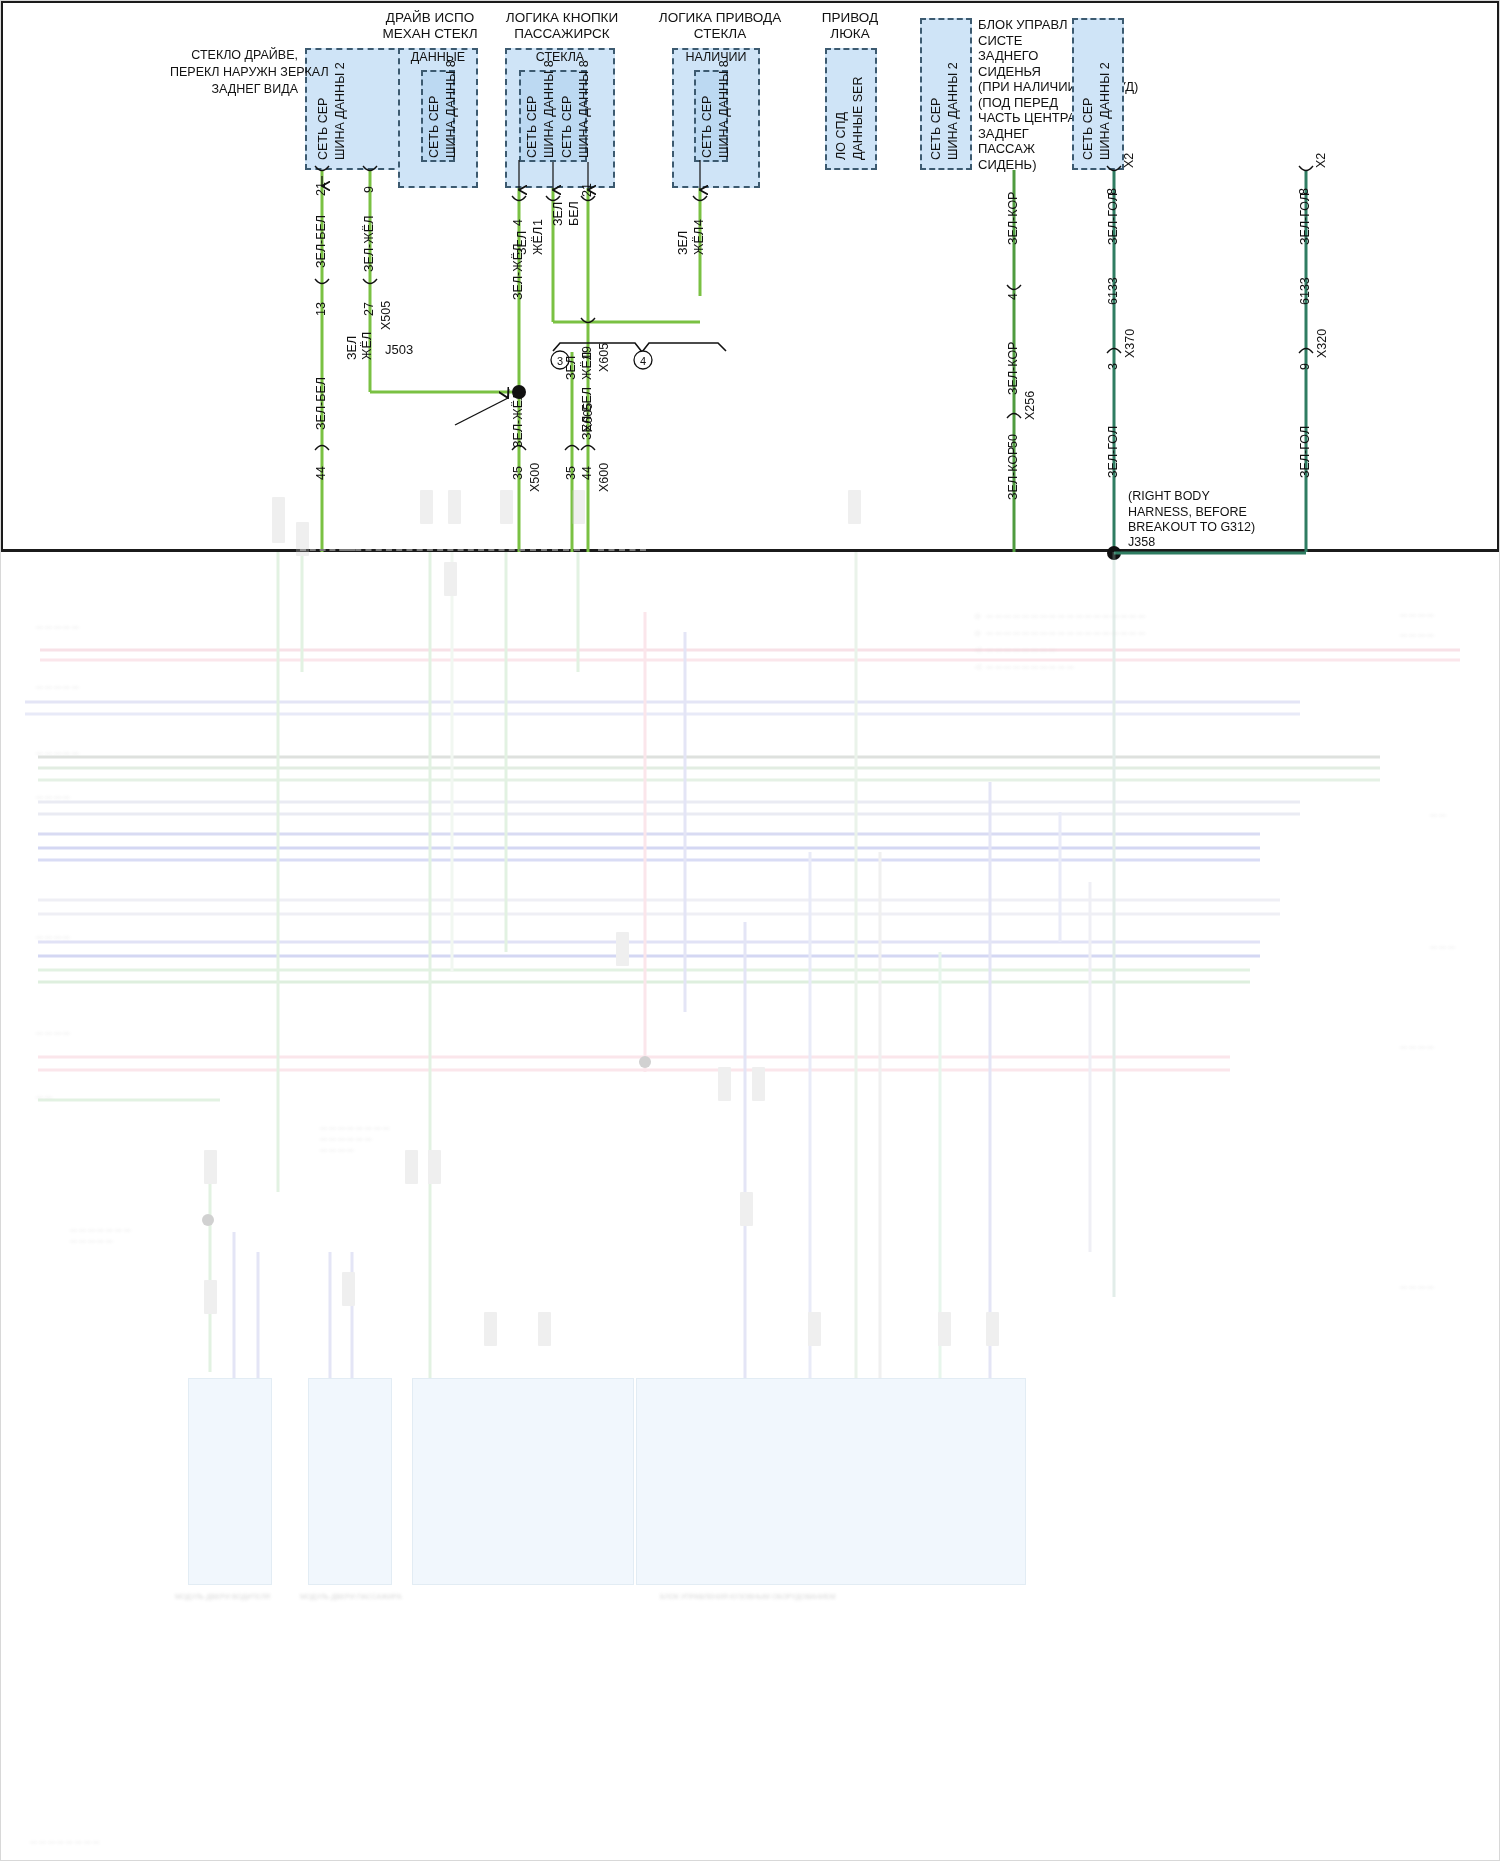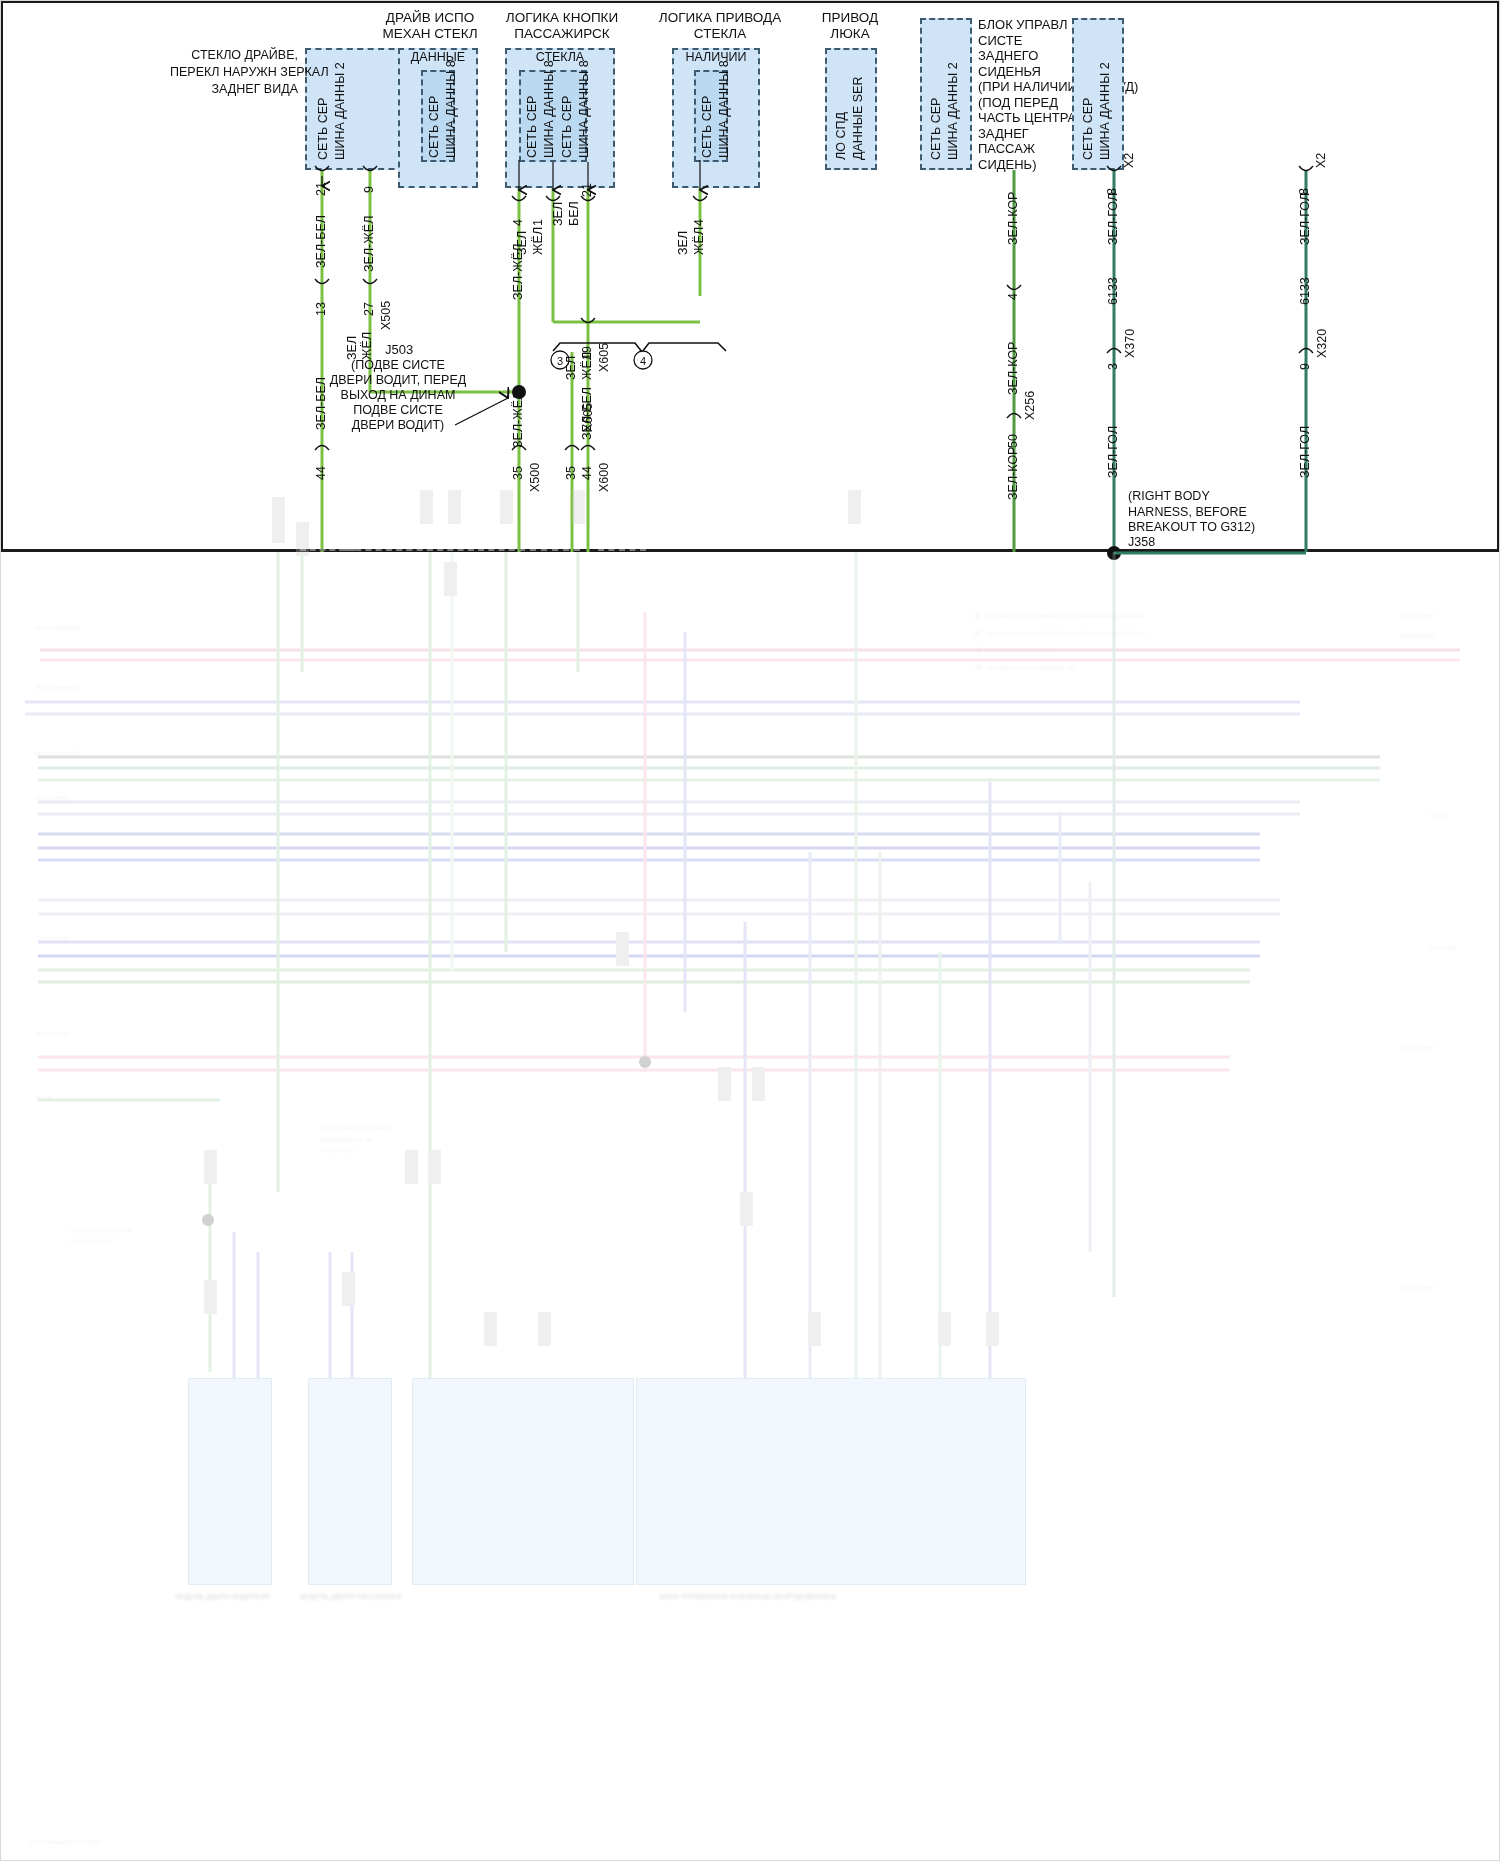--- a/index.html
+++ b/index.html
@@ -208,25 +208,20 @@
   <div class="rot txt" style="left:597px;top:492px;">X600</div>
 
   <div class="rot txt" style="left:692px;top:226px;">4</div>
   <div class="rot txt" style="left:676px;top:255px;">ЗЕЛ</div>
   <div class="rot txt" style="left:692px;top:255px;">ЖЁЛ</div>
 
   <div class="txt ctr" style="left:551px;top:354px;width:18px;font-size:11px;">3</div>
   <div class="txt ctr" style="left:634px;top:354px;width:18px;font-size:11px;">4</div>
 
   <div class="txt" style="left:385px;top:342px;font-size:13px;">J503</div>
-  <div class="txt ctr" style="left:318px;top:358px;width:160px;line-height:15px;">(ПОДВЕ СИСТЕ
-ДВЕРИ ВОДИТ, ПЕРЕД
-ВЫХОД НА ДИНАМ
-ПОДВЕ СИСТЕ
-ДВЕРИ ВОДИТ)</div>
 
   <div class="rot txt" style="left:1006px;top:245px;">ЗЕЛ-КОР</div>
   <div class="rot txt" style="left:1006px;top:300px;">4</div>
   <div class="rot txt" style="left:1006px;top:395px;">ЗЕЛ-КОР</div>
   <div class="rot txt" style="left:1006px;top:448px;">50</div>
   <div class="rot txt" style="left:1023px;top:420px;">X256</div>
   <div class="rot txt" style="left:1006px;top:500px;">ЗЕЛ-КОР</div>
 
   <div class="rot txt" style="left:1105px;top:195px;">8</div>
   <div class="rot txt" style="left:1122px;top:168px;">X2</div>

